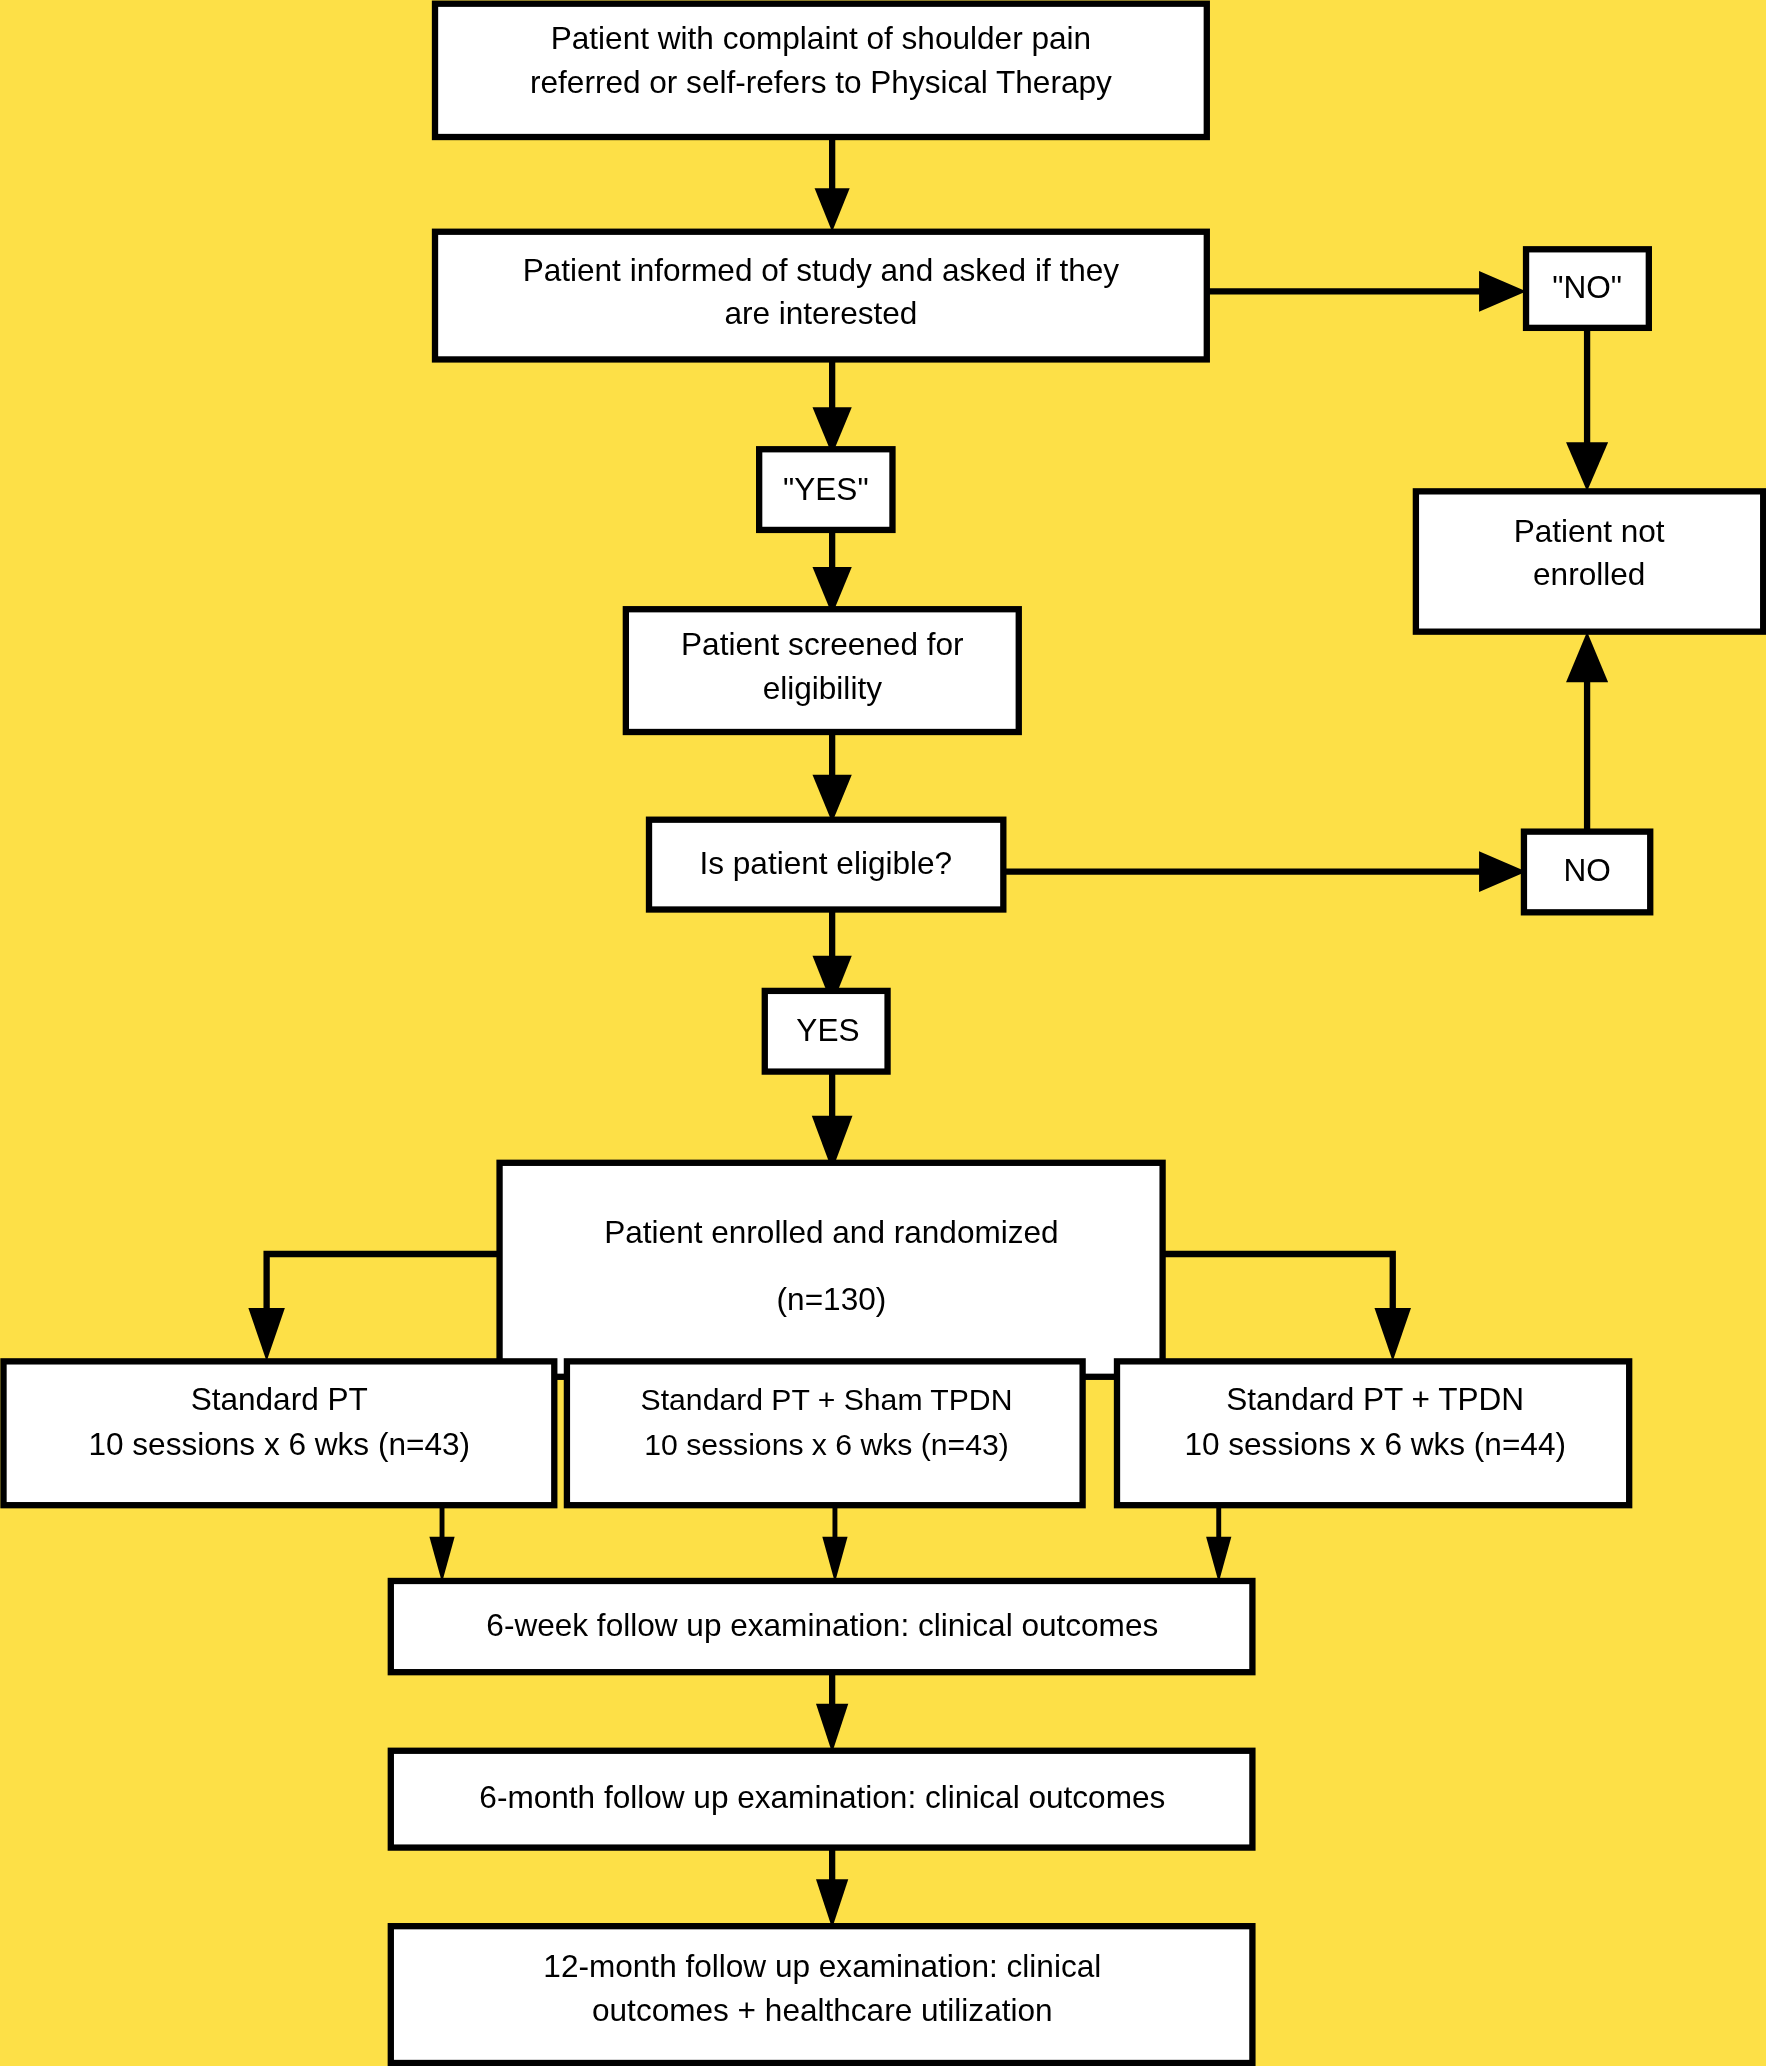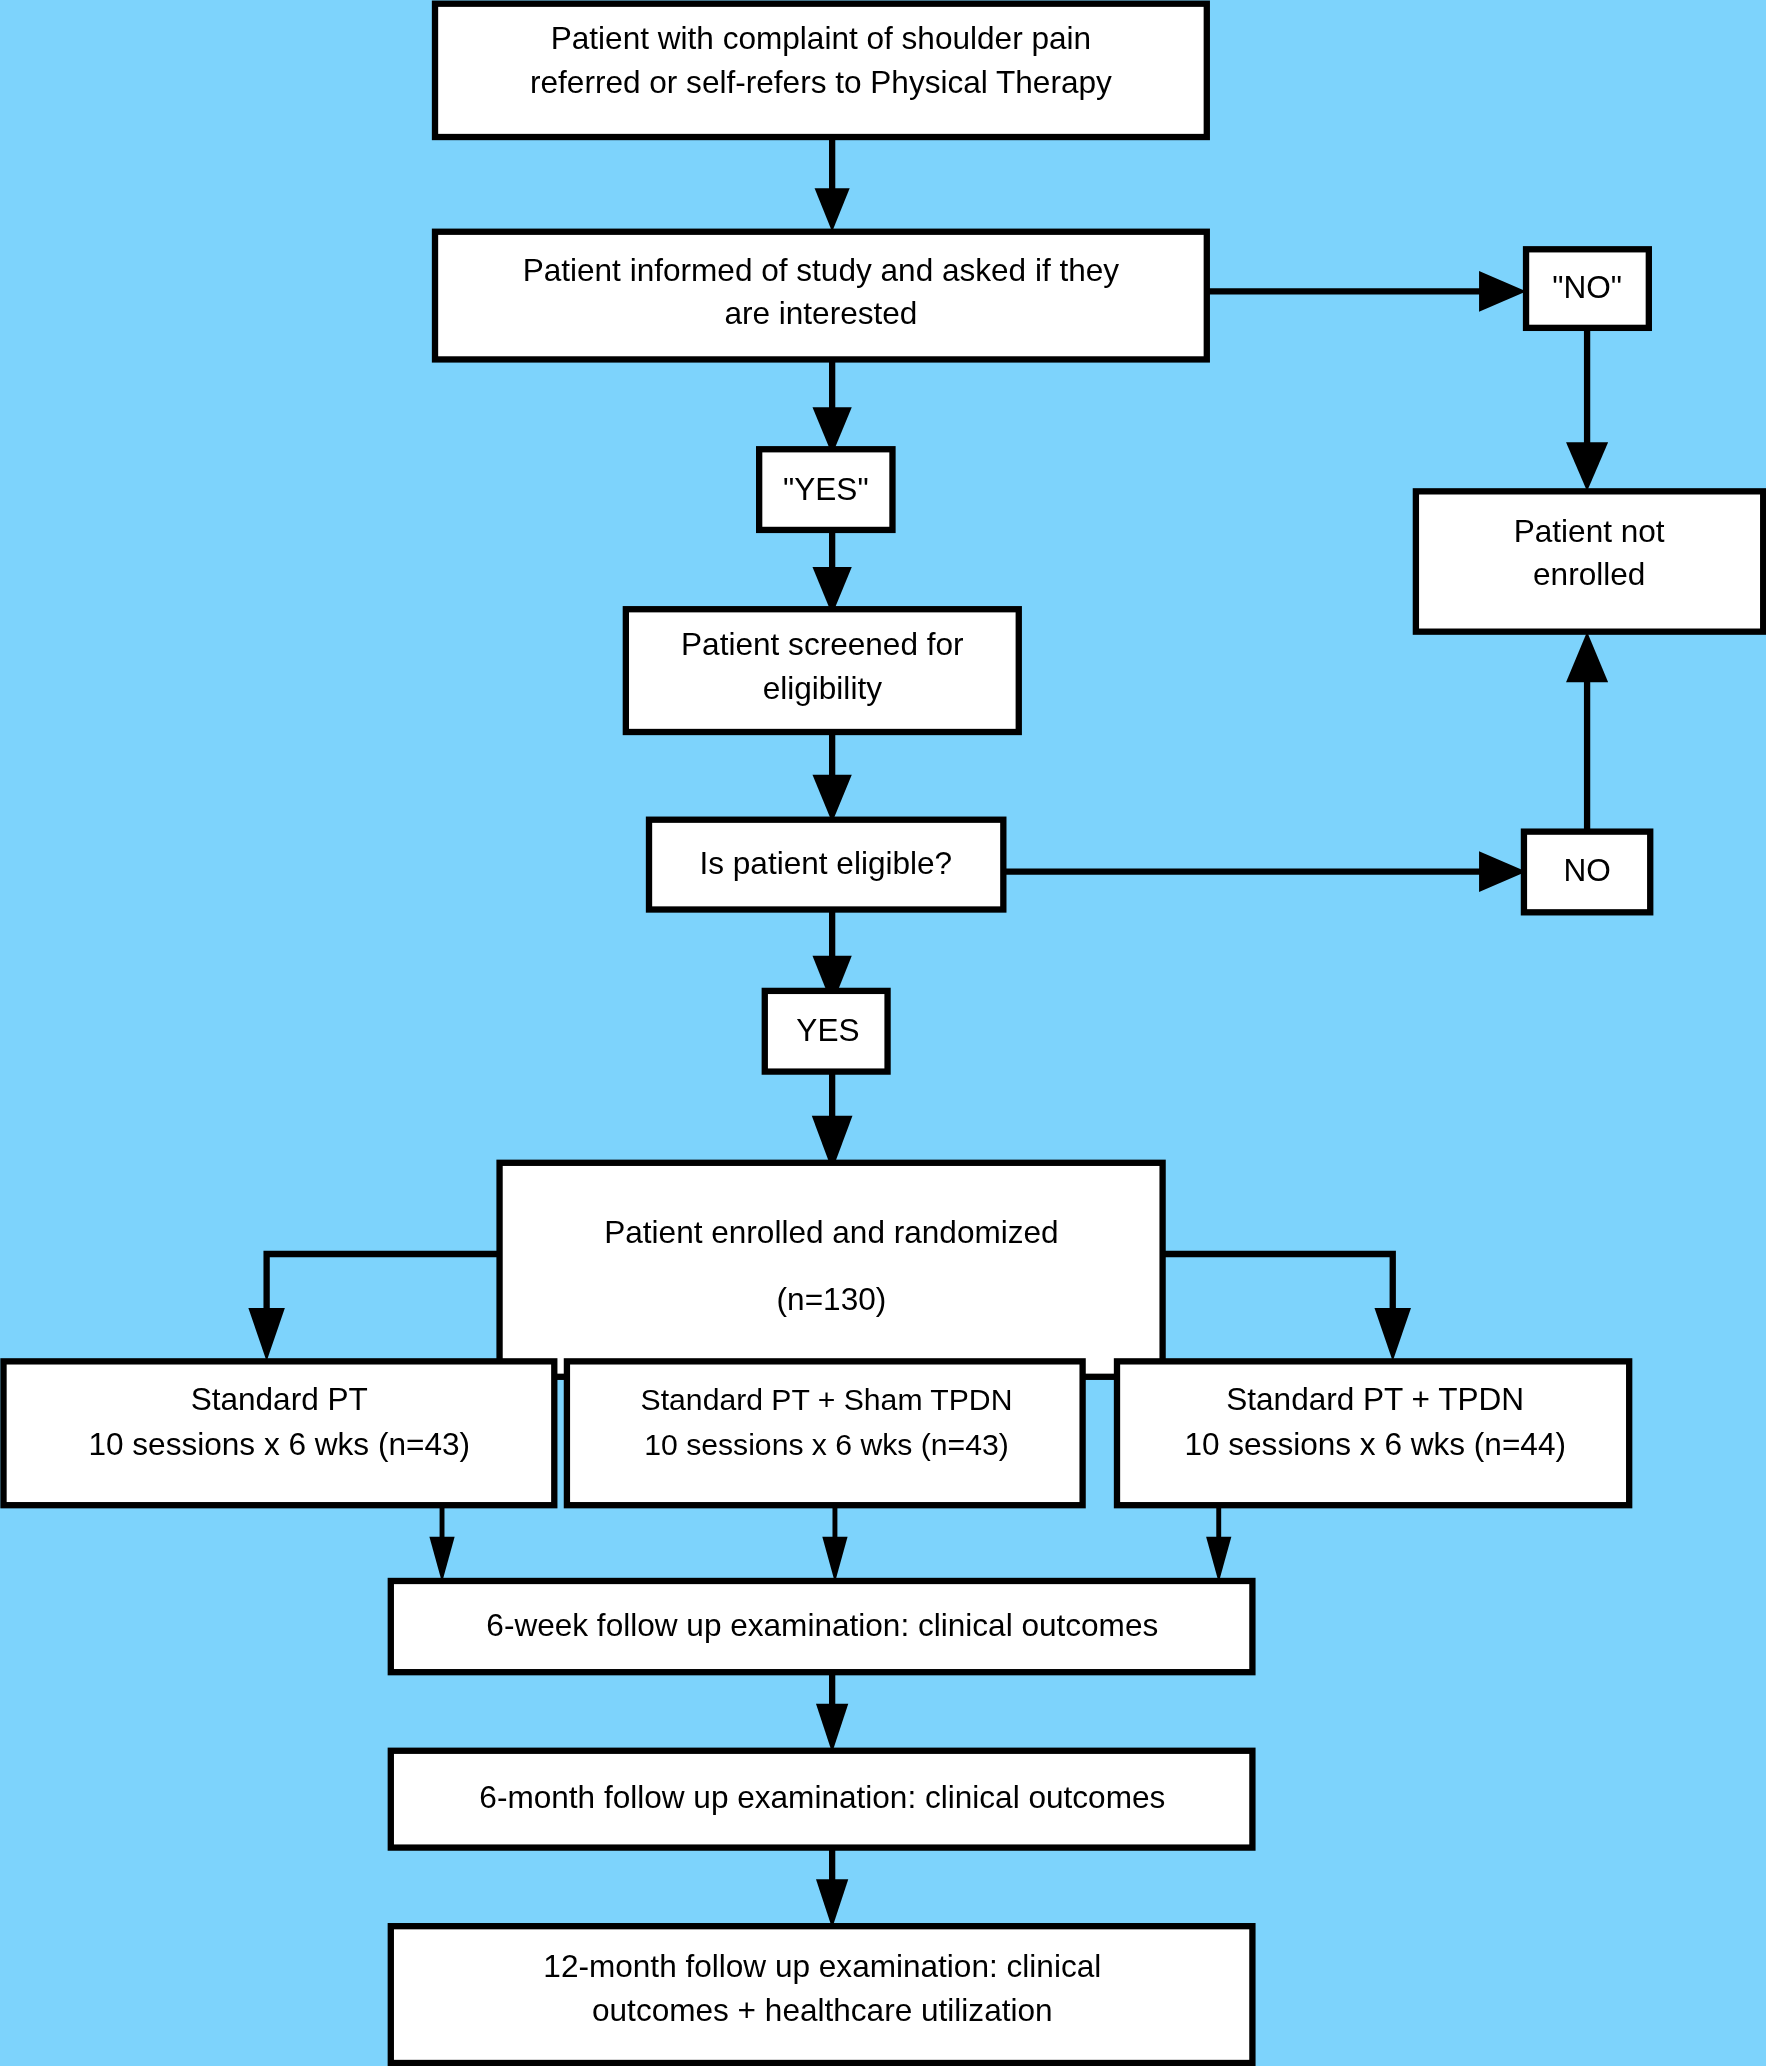--- a/index.html
+++ b/index.html
@@ -8,21 +8,21 @@
     padding: 0;
     background: #ffffff;
   }
   body {
     font-family: "Liberation Sans", sans-serif;
   }
   #flow-root {
     position: relative;
     width: 1766px;
     height: 2066px;
-    background: #7dd3fc;
+    background: #fde047;
     overflow: hidden;
   }
   svg.flow-svg {
     position: absolute;
     top: 0;
     left: 0;
     width: 1766px;
     height: 2066px;
     display: block;
   }

